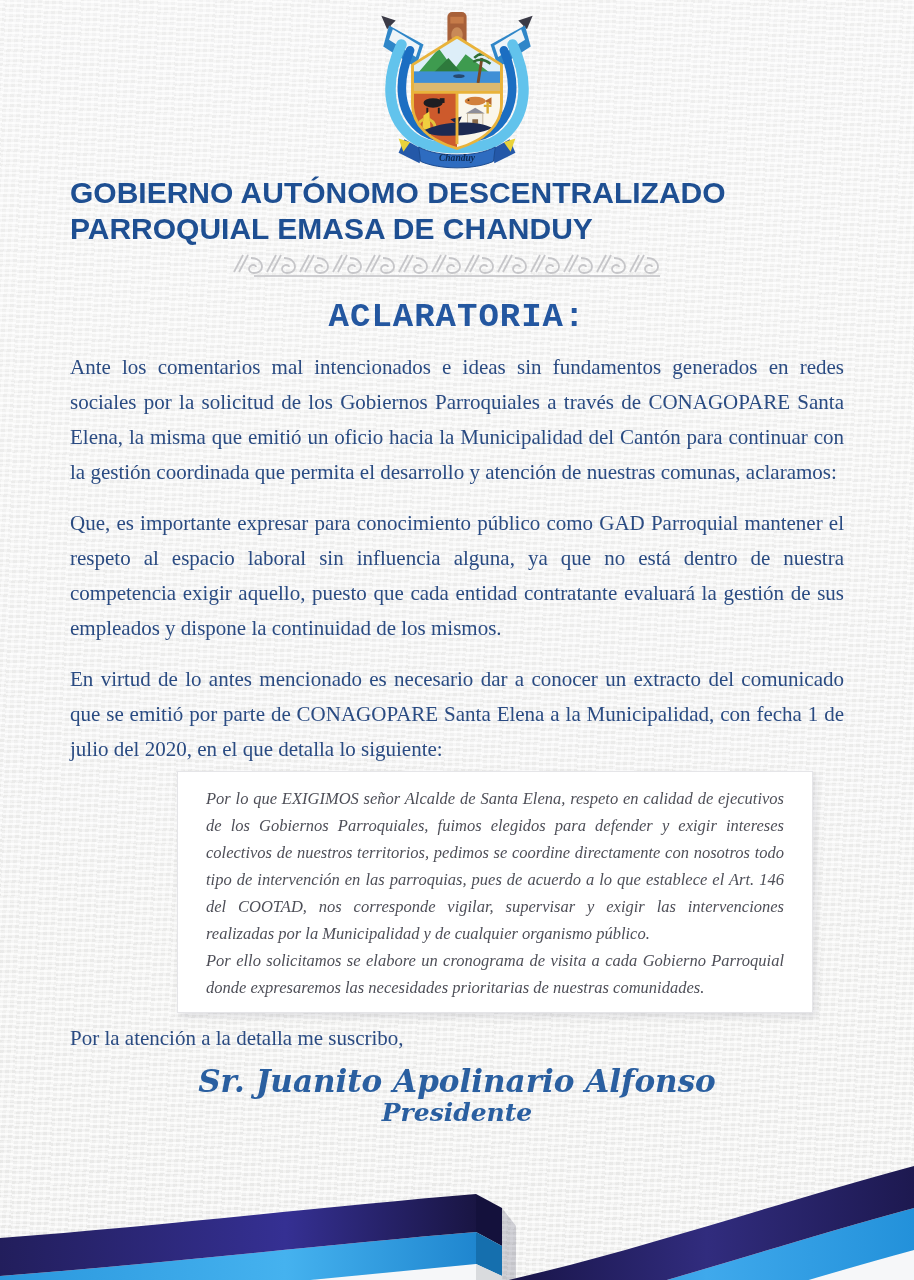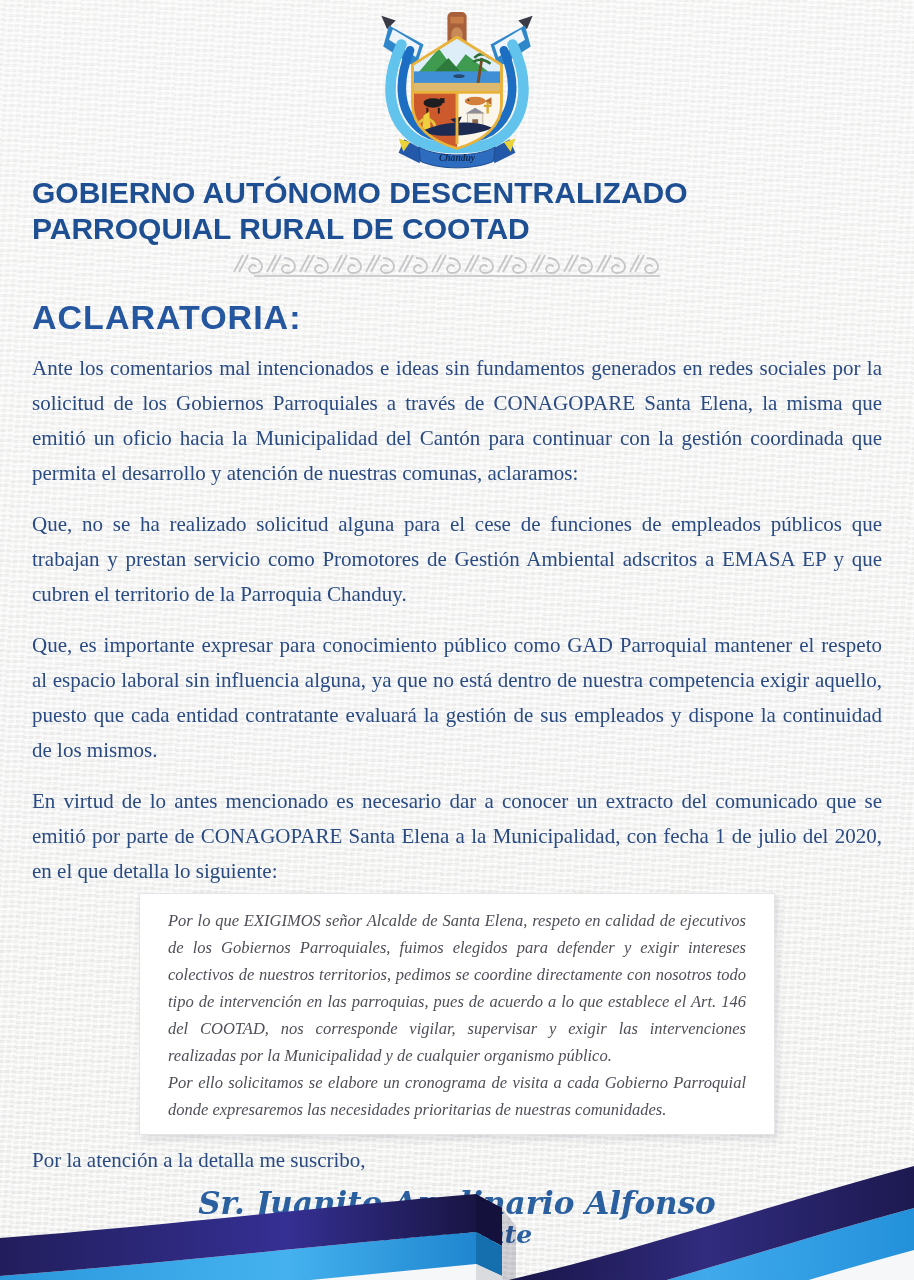--- a/index.html
+++ b/index.html
@@ -3,37 +3,37 @@
 <meta charset="utf-8">
 <style>
   html,body{margin:0;padding:0;}
   body{
     width:914px;height:1280px;
     font-family:"Liberation Serif", serif;
     background:#f5f5f3;
   }
   .page{
     position:relative;width:914px;height:1280px;overflow:hidden;
-    box-sizing:border-box;padding:0 32px;
+    box-sizing:border-box;padding:0 70px;
     background:
       repeating-linear-gradient(3deg, rgba(255,255,255,.55) 0 2px, rgba(90,90,100,.022) 2px 5px),
       repeating-linear-gradient(94deg, rgba(255,255,255,.4) 0 3px, rgba(90,90,100,.018) 3px 7px),
       repeating-linear-gradient(173deg, rgba(255,255,255,.3) 0 6px, rgba(120,120,130,.015) 6px 11px),
       linear-gradient(180deg,#f7f7f6,#f1f1ef);
   }
   .crest-wrap{width:182px;margin:12px auto 0;}
   .header-title{
     font-family:"Liberation Sans", sans-serif;font-weight:bold;
     color:#1e4f92;font-size:30px;line-height:34px;
     margin:2px 0 0;
   }
   .divider-wrap{text-align:center;margin-top:6px;}
   .doc-title{
-    font-family:Liberation Sans, sans-serif;font-weight:bold;
-    color:#2457a0;font-size:34px;letter-spacing:1px;
+    font-family:Liberation Mono, monospace;font-weight:bold;
+    color:#2457a0;text-align:center;font-size:34px;letter-spacing:1px;
     margin:16px 0 0;
   }
   .body-par{
     font-size:21px;line-height:35px;color:#2a4b82;text-align:justify;
     margin:16px 0 0;
   }
   .body-par.first{margin-top:14px;}
   .excerpt-card{
     box-sizing:border-box;width:636px;margin:4px 0 0 107px;
     background:#ffffff;border:1px solid #e5e5e8;
@@ -132,21 +132,21 @@
         <polygon points="150,133 132,143 134,158 156,147" fill="#2458a8"></polygon>
         <polygon points="34,132 46,136 39,146" fill="#e9d23a"></polygon>
         <polygon points="156,132 144,136 151,146" fill="#e9d23a"></polygon>
         <path d="M55,141 C75,152 115,152 135,141 L133,156 C113,165 77,165 57,156 Z" fill="#2e6cc0" stroke="#1b4a8f" stroke-width="1"></path>
         <text x="95" y="156" text-anchor="middle" font-size="10" font-style="italic" font-weight="bold" font-family="Liberation Serif, serif" fill="#0d2a52">Chanduy</text>
       </g>
     </svg>
   </div>
 
   <div class="header-title">GOBIERNO AUTÓNOMO DESCENTRALIZADO</div>
-  <div class="header-title">PARROQUIAL RURAL DE COOTAD</div>
+  <div class="header-title">PARROQUIAL EMASA DE CHANDUY</div>
 
   <div class="divider-wrap">
     <svg width="450" height="26" viewBox="0 0 450 26">
       <defs>
         <g id="waveMotif" stroke="#c6c6c9" stroke-width="1.8" fill="none">
           <line x1="2" y1="20" x2="11" y2="3"></line>
           <line x1="7" y1="20" x2="16" y2="3"></line>
           <path d="M19,6 c7,0 11,4 11,9 c0,4 -4,6 -8,6 c-3,0 -5,-2 -5,-4 c0,-2 2,-4 4,-4 c2,0 3,1 3,2"></path>
         </g>
       </defs>
@@ -163,21 +163,20 @@
         <use href="#waveMotif" x="330"></use>
         <use href="#waveMotif" x="363"></use>
       <use href="#waveMotif" x="396"></use>
       <line x1="22" y1="24" x2="428" y2="24" stroke="#c0c0c4" stroke-width="1.5"></line>
     </svg>
   </div>
 
   <div class="doc-title">ACLARATORIA:</div>
 
   <p class="body-par first">Ante los comentarios mal intencionados e ideas sin fundamentos generados en redes sociales por la solicitud de los Gobiernos Parroquiales a través de CONAGOPARE Santa Elena, la  misma que emitió un oficio hacia la Municipalidad del Cantón para continuar con la gestión coordinada que permita el desarrollo y atención de nuestras comunas, aclaramos:</p>
-  <p class="body-par">Que, no se ha realizado solicitud alguna para el cese de funciones de empleados públicos que trabajan y prestan servicio como Promotores de Gestión Ambiental adscritos a EMASA EP y que cubren el territorio de la Parroquia Chanduy.</p>
   <p class="body-par">Que, es importante expresar para conocimiento público como GAD Parroquial mantener el respeto al espacio laboral sin influencia alguna, ya que no está dentro de nuestra competencia exigir aquello, puesto que cada entidad contratante evaluará la gestión  de sus empleados y dispone la continuidad de los mismos.</p>
   <p class="body-par">En virtud de lo antes mencionado es necesario dar a conocer un extracto del comunicado que se emitió por parte de CONAGOPARE Santa Elena a la Municipalidad, con fecha 1 de julio del 2020, en el que detalla lo siguiente:</p>
 
   <div class="excerpt-card">
     <p class="excerpt-par">Por lo que EXIGIMOS señor Alcalde de Santa Elena, respeto en calidad de ejecutivos de los Gobiernos Parroquiales, fuimos elegidos para defender y exigir intereses colectivos de nuestros territorios, pedimos se coordine directamente con nosotros todo tipo de intervención en las parroquias, pues de acuerdo a lo que establece el Art. 146 del COOTAD, nos corresponde vigilar, supervisar y exigir las intervenciones realizadas por la Municipalidad y de cualquier organismo público.</p>
     <p class="excerpt-par">Por ello solicitamos se elabore un cronograma de visita a cada Gobierno Parroquial donde expresaremos las necesidades prioritarias de nuestras comunidades.</p>
   </div>
 
   <p class="closing-par">Por la atención a la detalla me suscribo,</p>
 

